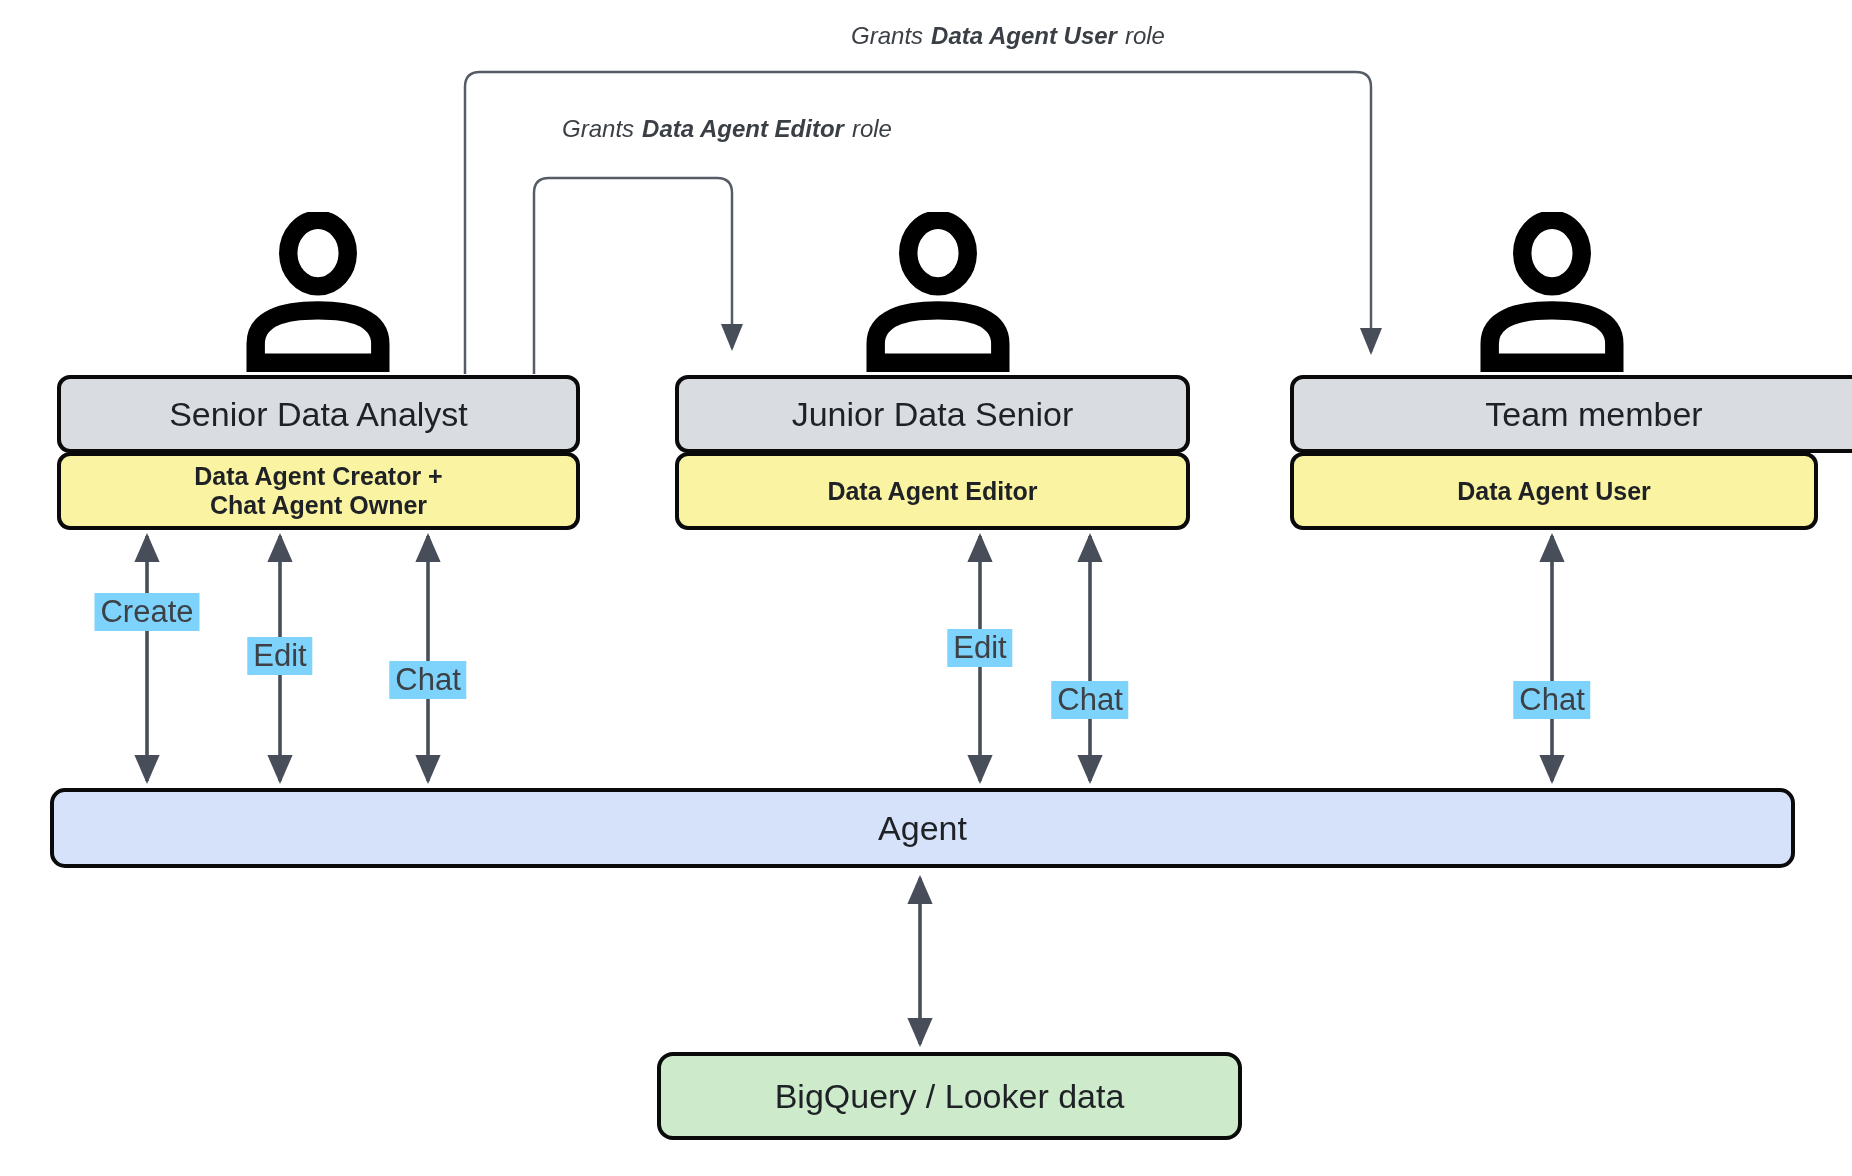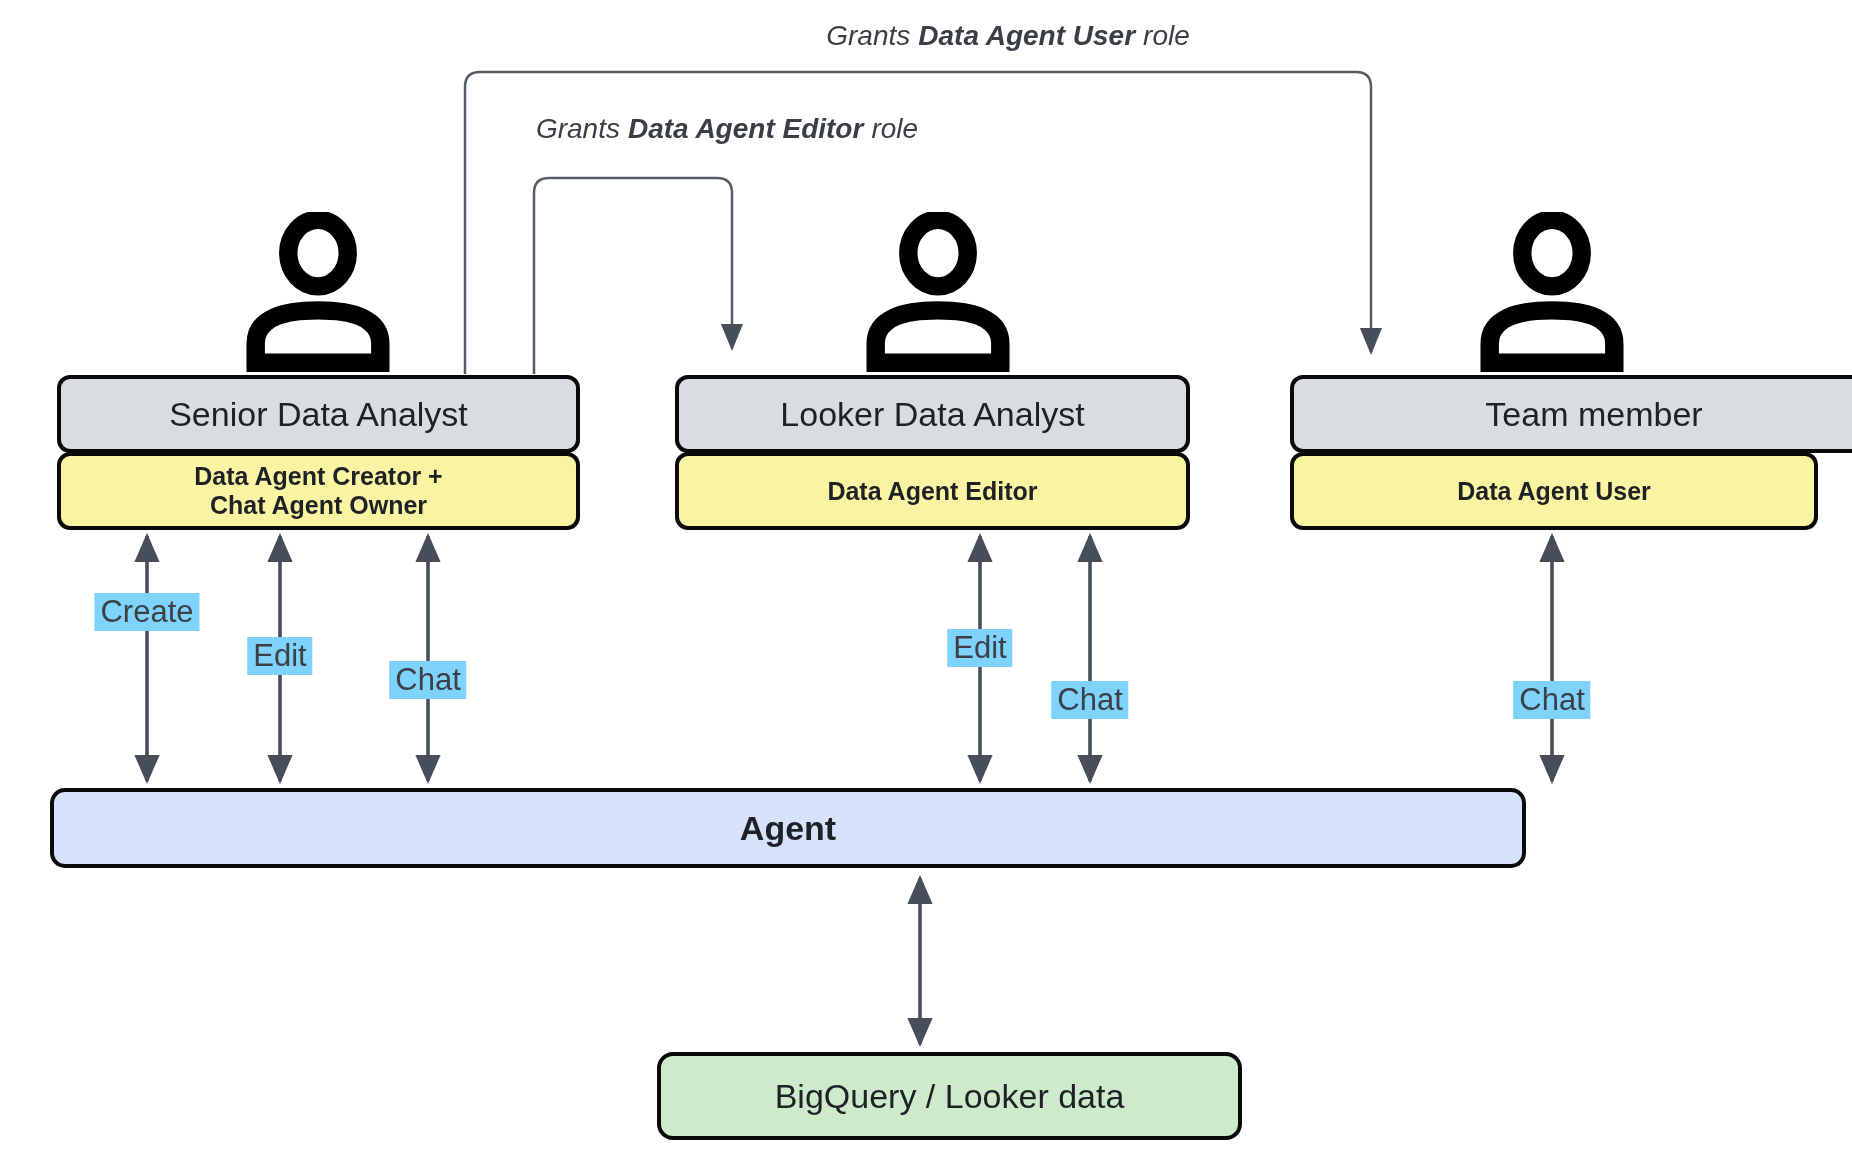--- a/index.html
+++ b/index.html
@@ -20,21 +20,21 @@
   .agent-bar{background:var(--agent-fill,#d6e2fa);font-size:34px;color:var(--title-text,#1e2125);border-radius:15px;}
   .datastore{background:var(--datastore-fill,#cdebca);font-size:34px;color:var(--title-text,#1e2125);border-radius:16px;}
   .person{position:absolute;width:156px;height:160px;}
   .person .stroke{stroke:#000;fill:#fff;}
   .action-label{
     position:absolute;transform:translate(-50%,-50%);background:#7dd3fc;padding:1px 6px;
     font-size:31px;color:var(--action-text,#3d4045);white-space:nowrap;
   }
   .grant-label{
     position:absolute;transform:translate(-50%,-50%);display:flex;gap:8px;white-space:nowrap;
-    font-style:italic;font-size:28px;color:var(--grant-text,#3a3f45);
+    font-style:italic;font-size:24px;color:var(--grant-text,#3a3f45);
   }
   .grant-label .b{font-weight:bold;}
 </style>
 </head>
 <body>
 
 <div class="canvas">
 
   <svg class="layer" viewBox="0 0 1852 1176">
     <defs>
@@ -88,41 +88,41 @@
 
   <div class="pill actor-title" style="left:57px;top:375px;width:523px;height:78px;text-align:right;">
     <span>Senior Data Analyst</span>
   </div>
   <div class="pill actor-role" style="left:57px;top:452px;width:523px;height:78px;">
     <span>Data Agent Creator +</span>
     <span>Chat Agent Owner</span>
   </div>
 
   <div class="pill actor-title" style="left:675px;top:375px;width:515px;height:78px;">
-    <span>Looker Data Analyst</span>
+    <span>Junior Data Senior</span>
   </div>
   <div class="pill actor-role" style="left:675px;top:452px;width:515px;height:78px;">
     <span>Data Agent Editor</span>
   </div>
 
   <div class="pill actor-title" style="left:1290px;top:375px;width:608px;height:78px;">
     <span>Team member</span>
   </div>
   <div class="pill actor-role" style="left:1290px;top:452px;width:528px;height:78px;">
     <span>Data Agent User</span>
   </div>
 
   <div class="action-label" style="left:147px;top:612px;">Create</div>
   <div class="action-label" style="left:280px;top:656px;">Edit</div>
   <div class="action-label" style="left:428px;top:680px;">Chat</div>
   <div class="action-label" style="left:980px;top:648px;">Edit</div>
   <div class="action-label" style="left:1090px;top:700px;">Chat</div>
   <div class="action-label" style="left:1552px;top:700px;">Chat</div>
 
-  <div class="pill agent-bar" style="left:50px;top:788px;width:1476px;height:80px;font-weight:bold;">
+  <div class="pill agent-bar" style="left:50px;top:788px;width:1745px;height:80px;">
     <span>Agent</span>
   </div>
 
   <div class="pill datastore" style="left:657px;top:1052px;width:585px;height:88px;">
     <span>BigQuery / Looker data</span>
   </div>
 
 </div>
 
 </body></html>

